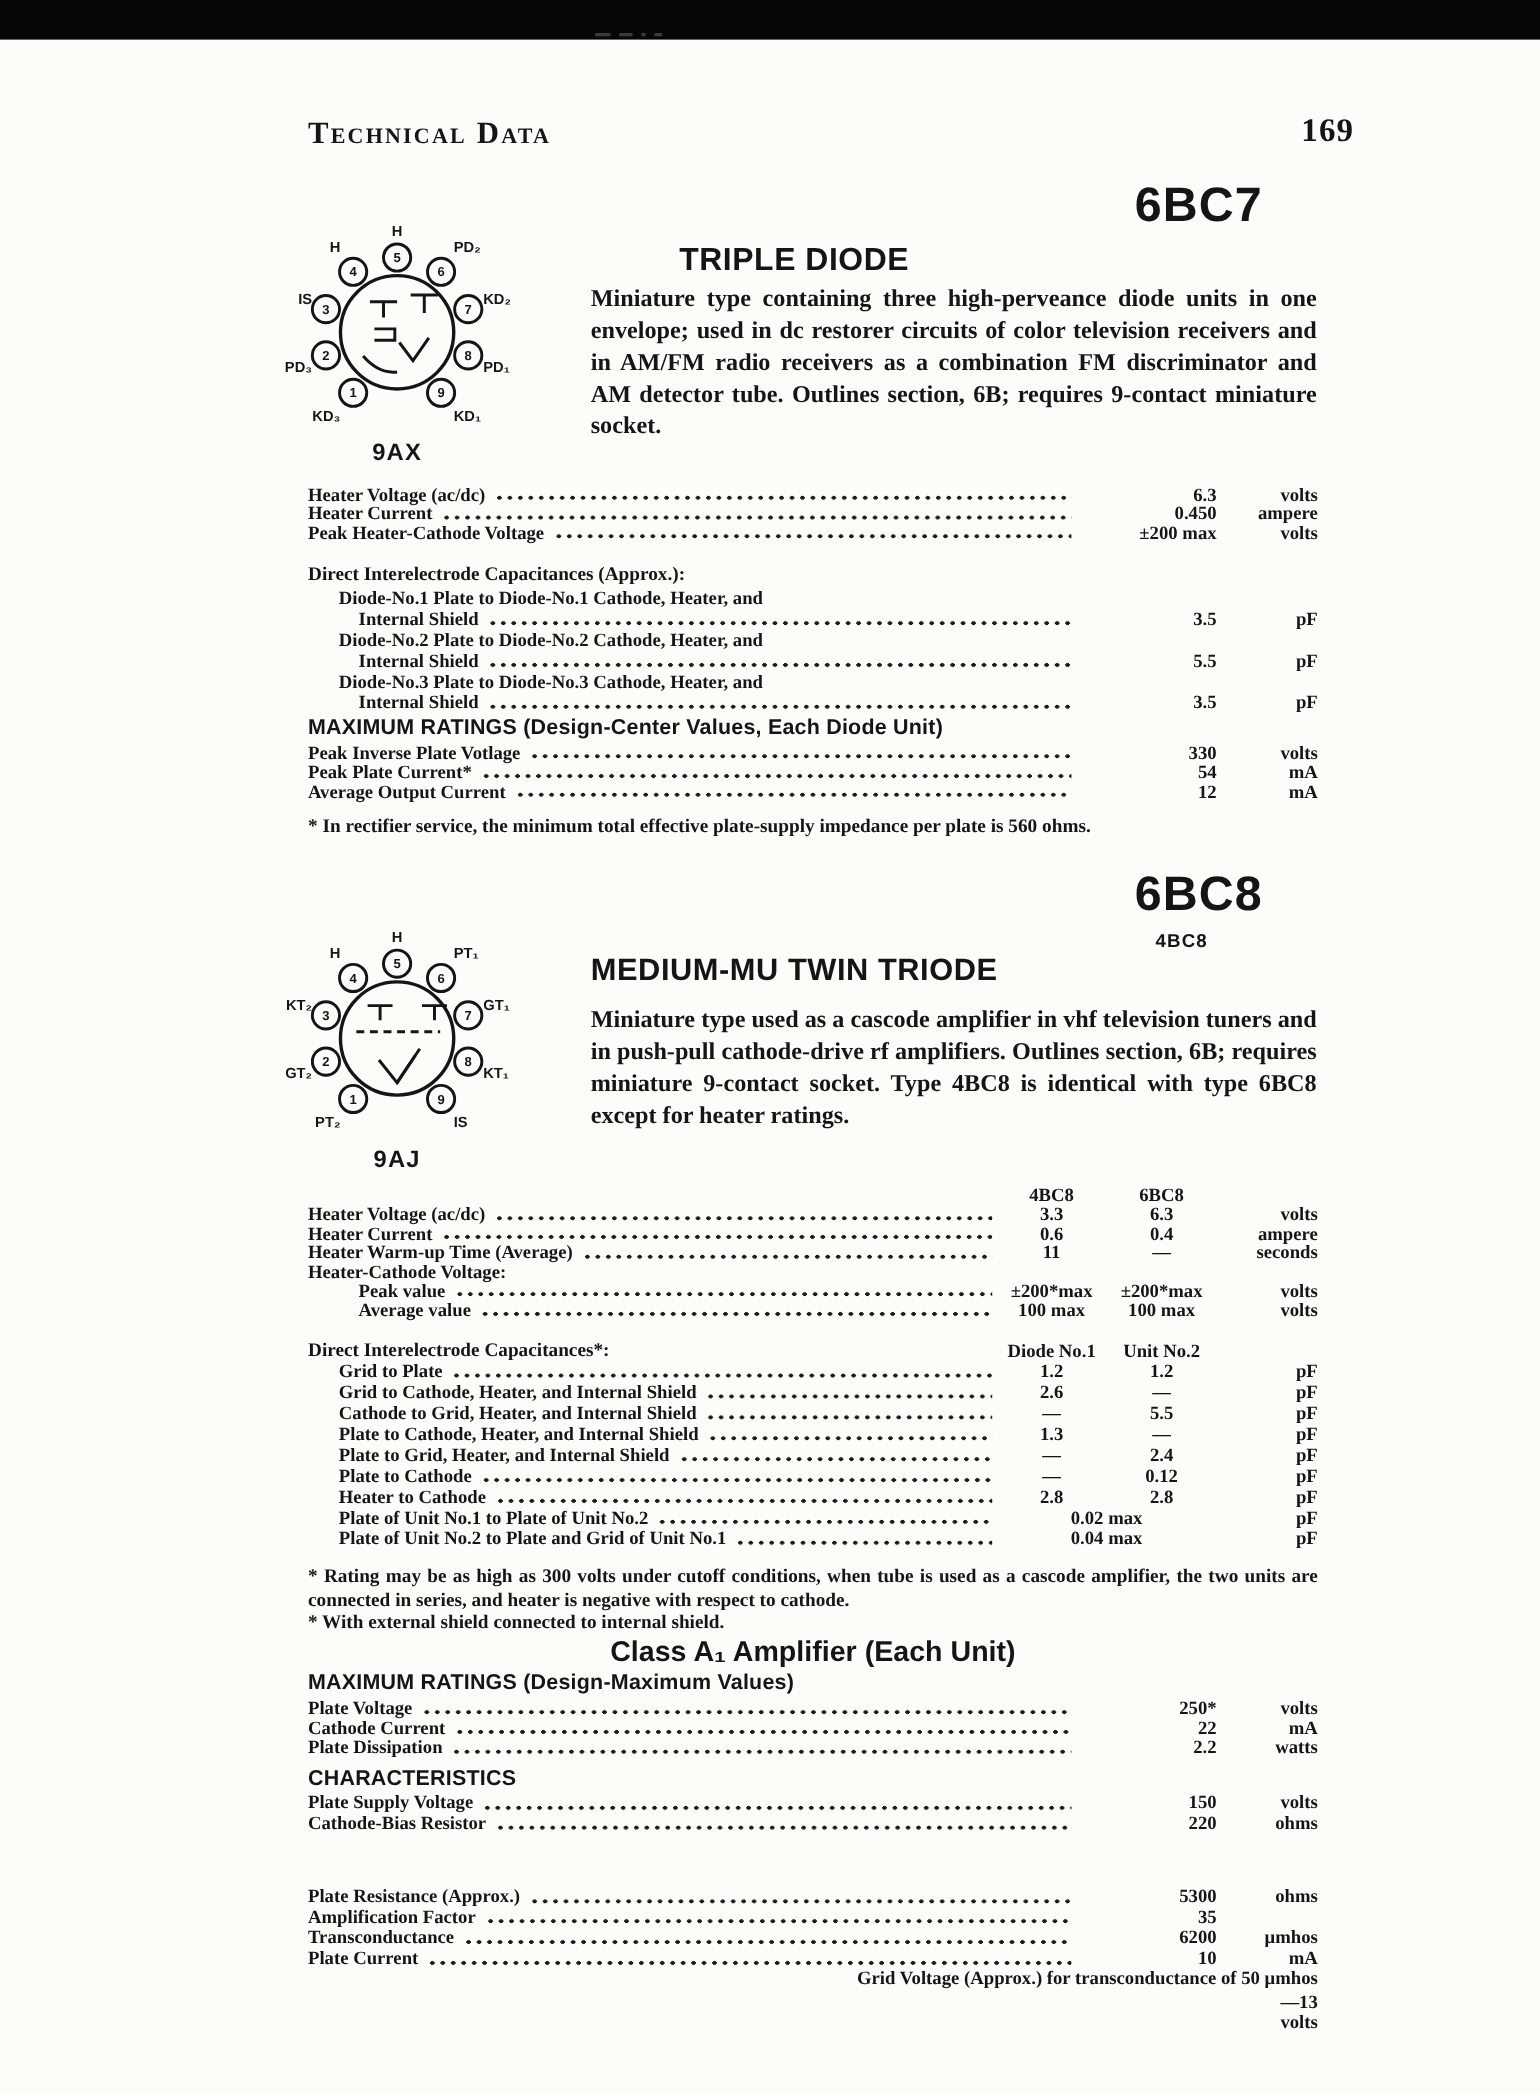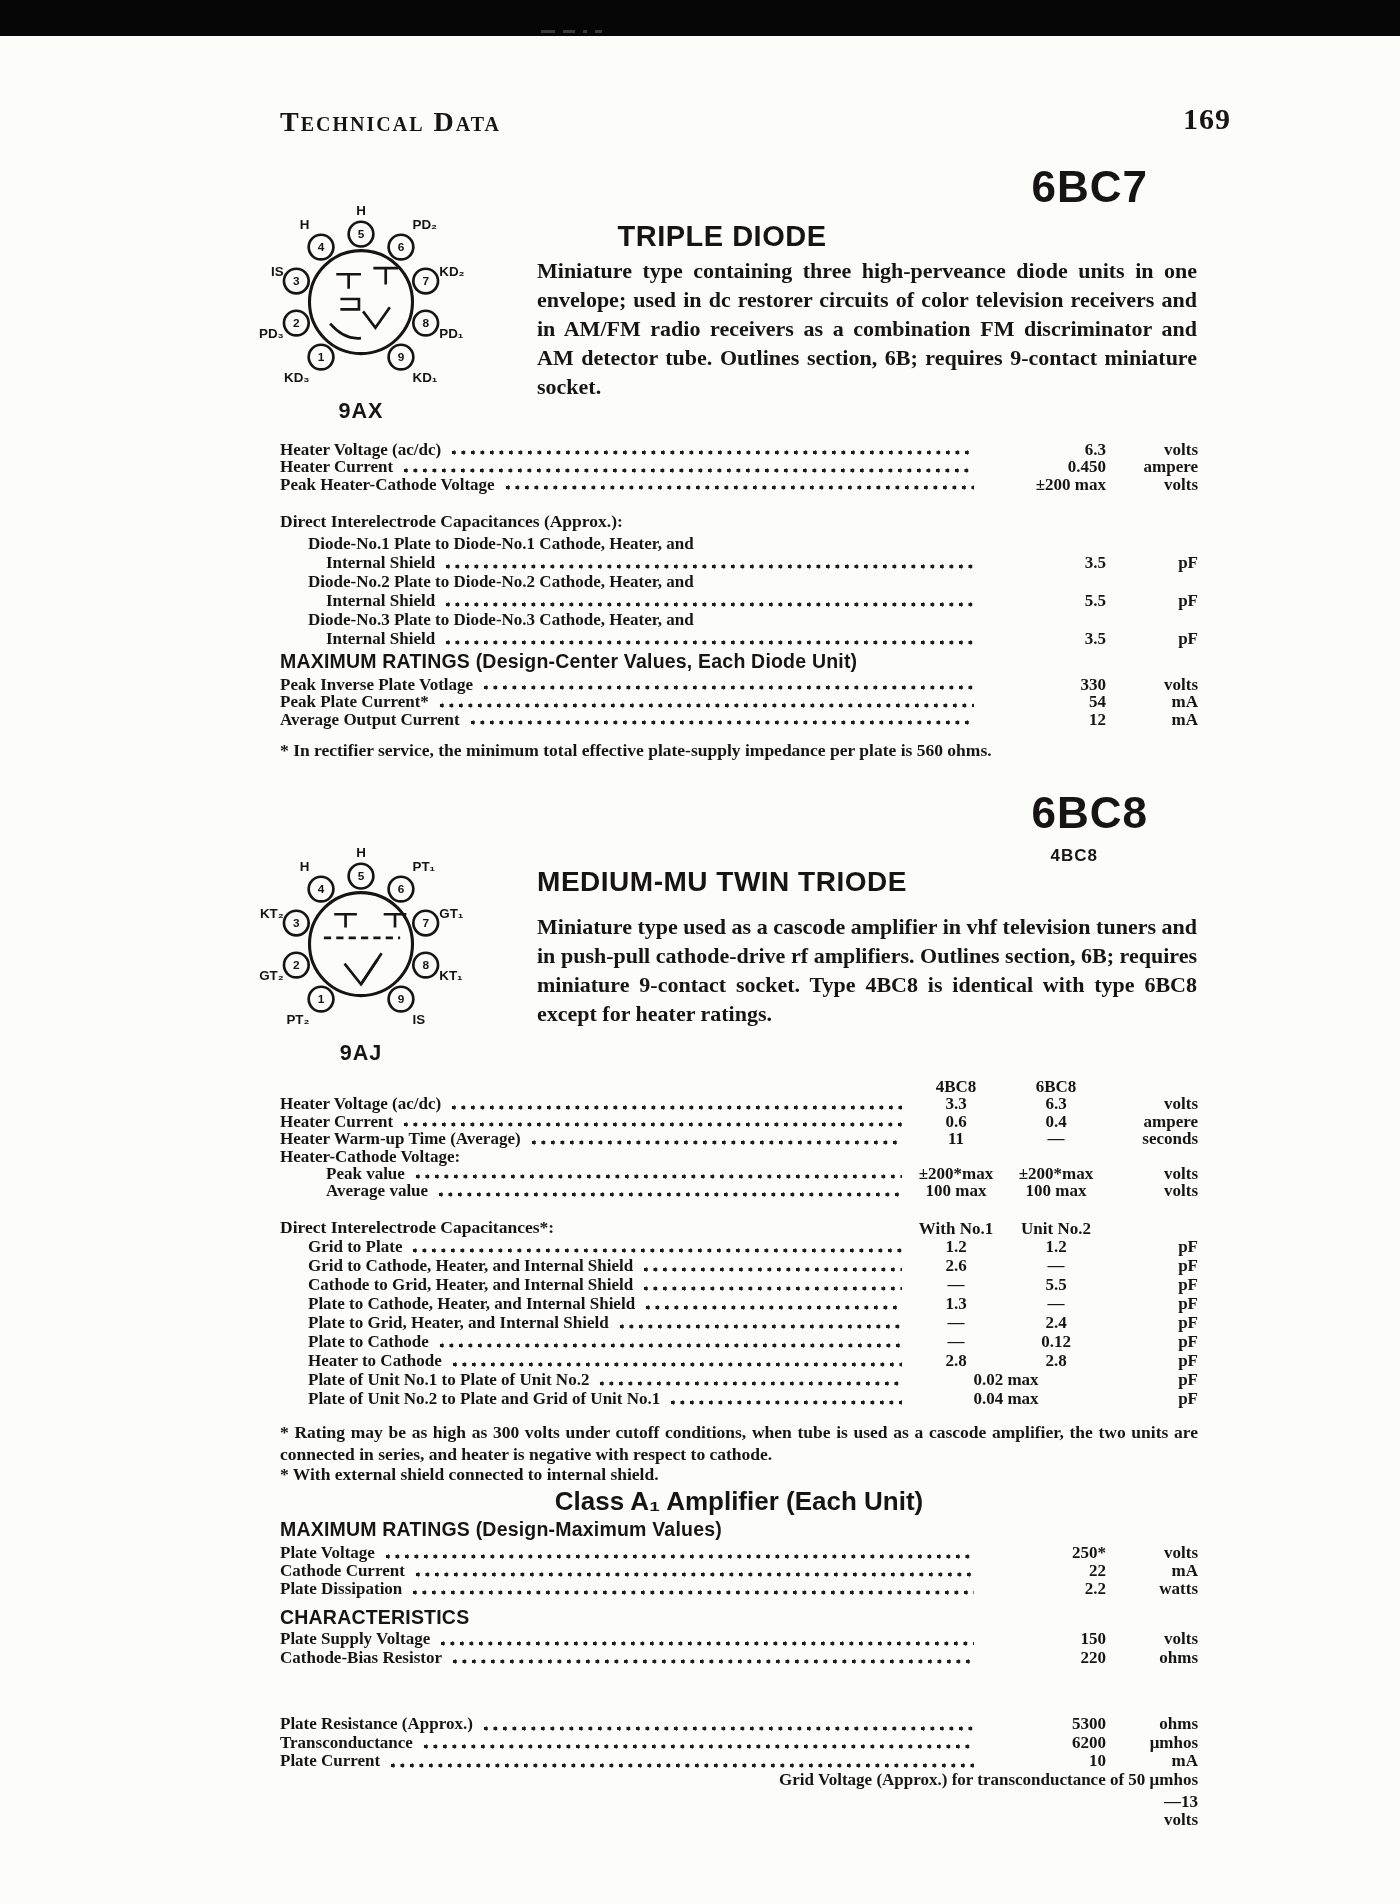--- a/index.html
+++ b/index.html
@@ -280,21 +280,21 @@
       <span class="v1">100 max</span>
       <span class="v2">100 max</span>
       <span class="unit">volts</span>
     </div>
   </div>
 
   <div class="block" style="top:1218px;">
     <div class="row">
       <span class="lbl subhead">Direct Interelectrode Capacitances*:</span>
         <span class="sp"></span>
-      <span class="v1">With No.1</span>
+      <span class="v1">Diode No.1</span>
       <span class="v2">Unit No.2</span>
       <span class="unit"></span>
     </div>
     <div class="row caprow">
       <span class="lbl ind1">Grid to Plate</span>
         <span class="dots"></span>
       <span class="v1">1.2</span>
       <span class="v2">1.2</span>
       <span class="unit">pF</span>
     </div>
@@ -400,20 +400,26 @@
       <span class="val">220</span>
       <span class="unit">ohms</span>
     </div>
     <div class="row" style="line-height:18.6px;margin-top:48px;">
       <span class="lbl">Plate Resistance (Approx.)</span>
         <span class="dots"></span>
       <span class="val">5300</span>
       <span class="unit">ohms</span>
     </div>
     <div class="row" style="line-height:18.6px;">
+      <span class="lbl">Amplification Factor</span>
+        <span class="dots"></span>
+      <span class="val">35</span>
+      <span class="unit"></span>
+    </div>
+    <div class="row" style="line-height:18.6px;">
       <span class="lbl">Transconductance</span>
         <span class="dots"></span>
       <span class="val">6200</span>
       <span class="unit">μmhos</span>
     </div>
     <div class="row" style="line-height:18.6px;">
       <span class="lbl">Plate Current</span>
         <span class="dots"></span>
       <span class="val">10</span>
       <span class="unit">mA</span>

